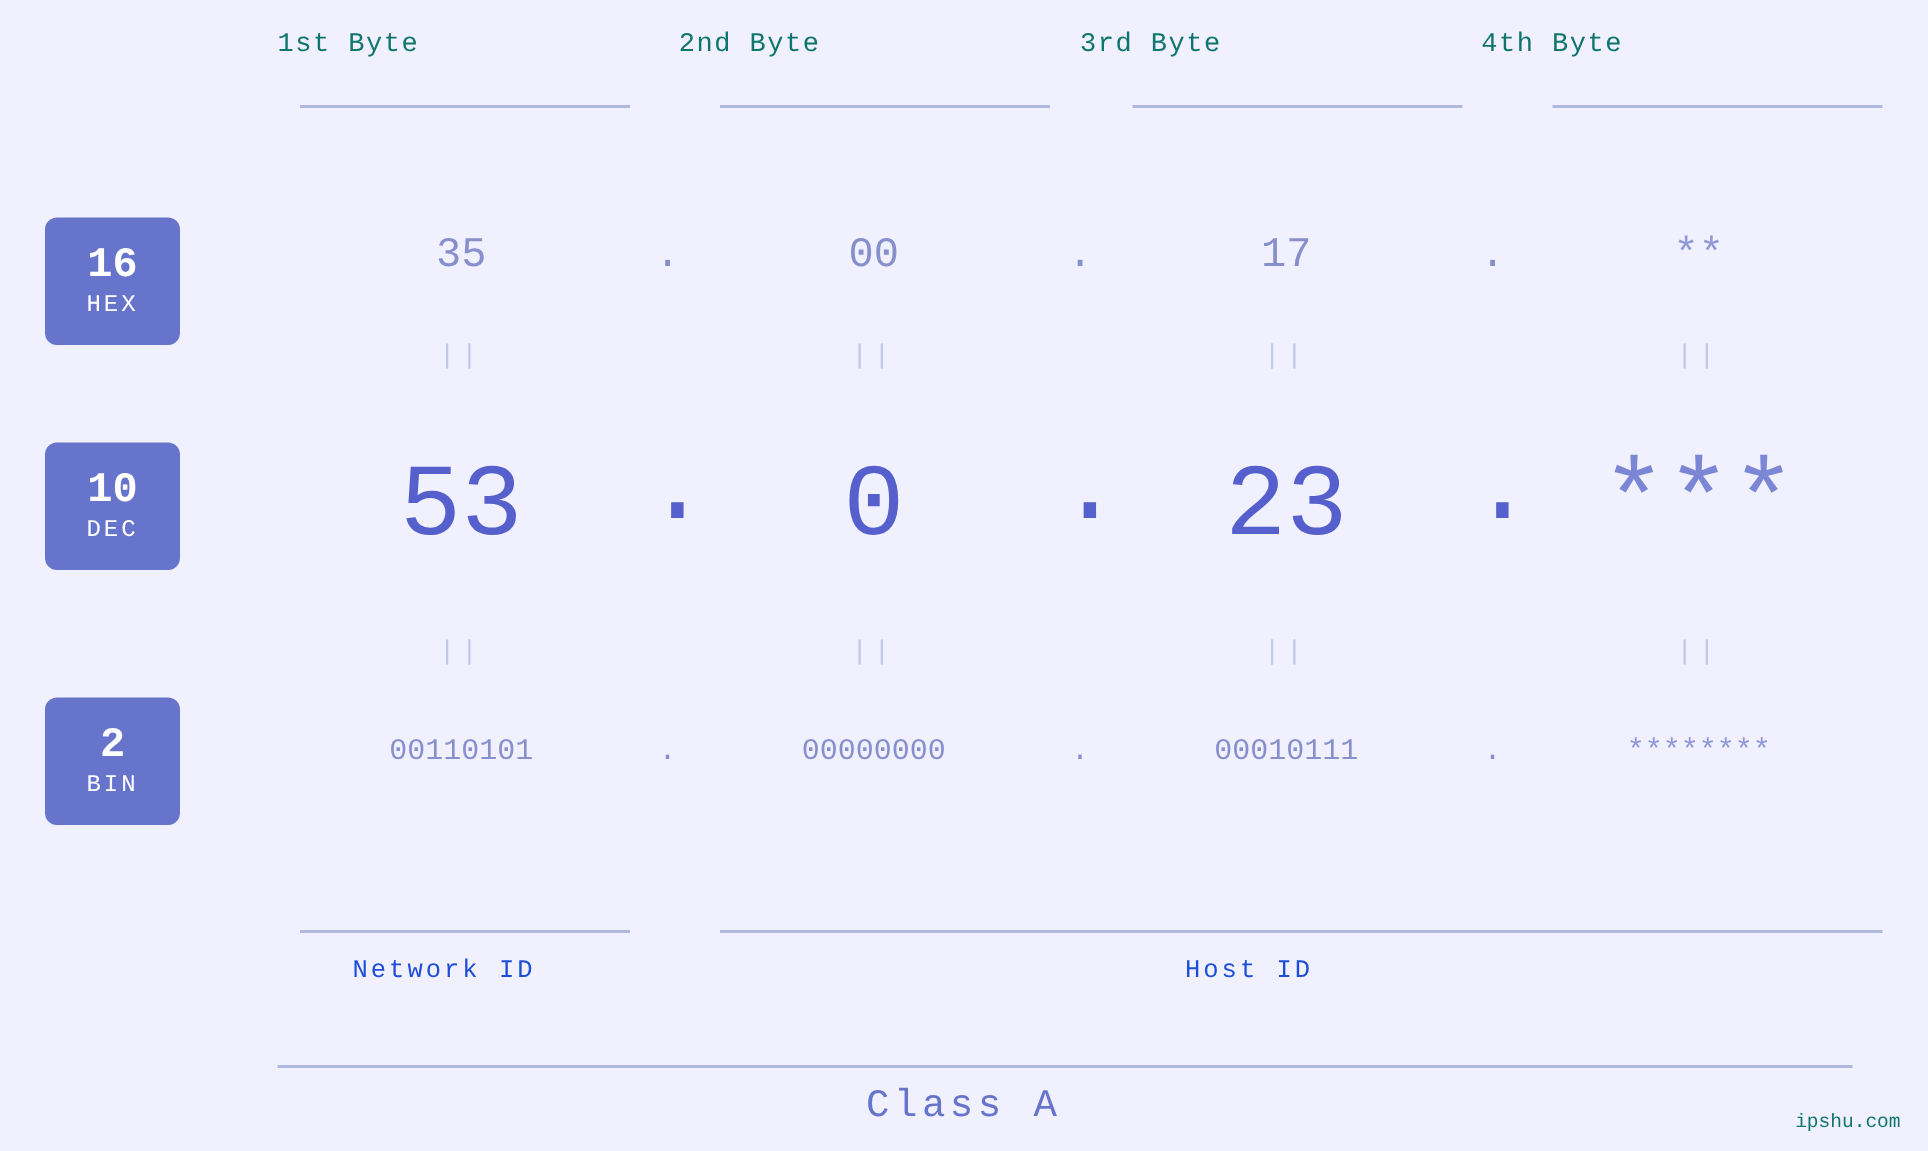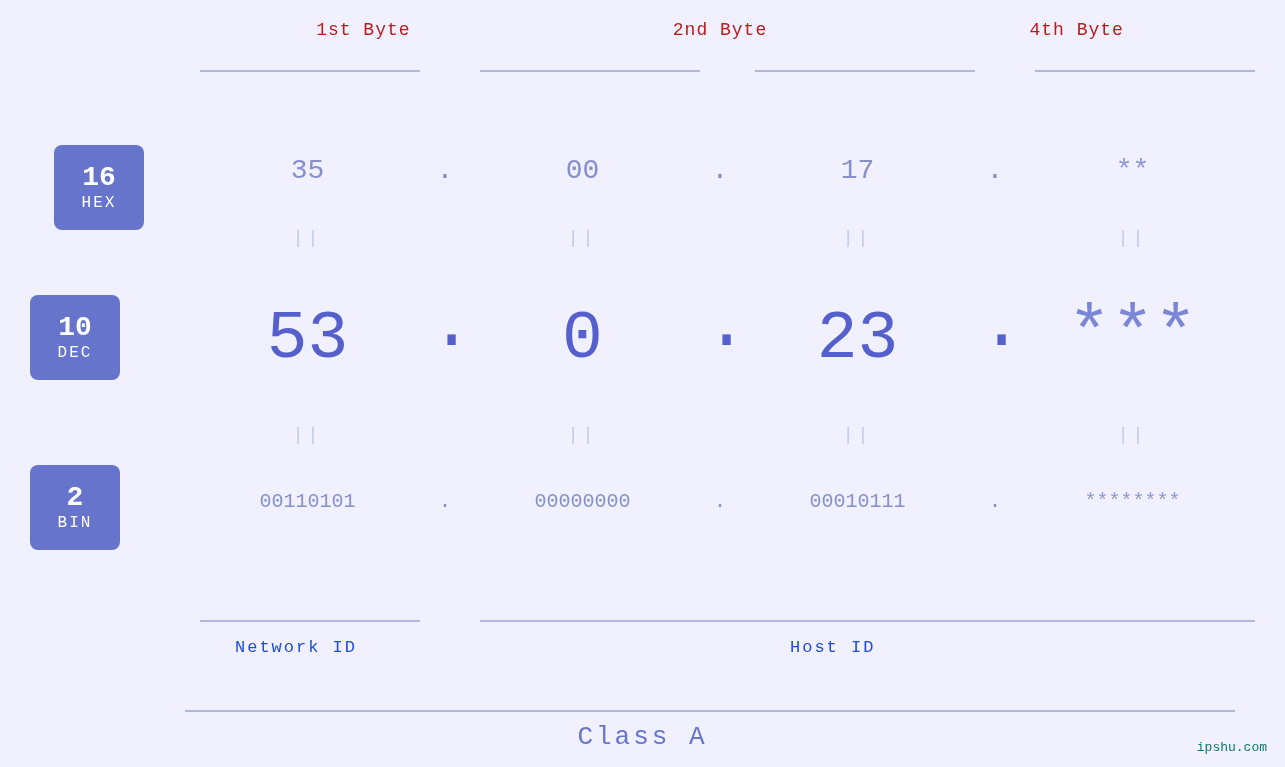--- a/index.html
+++ b/index.html
@@ -24,22 +24,21 @@
     .byte-headers {
       display: flex;
       position: absolute;
       top: 20px;
       left: 185px;
       right: 30px;
     }
 
     .byte-col {
       flex: 1;
-      text-align: center;
-      color: #b91c1c;
+      color: #0f766e;
       font-size: 18px;
       letter-spacing: 1px;
     }
 
     
     .bracket-line {
       position: absolute;
       height: 2px;
       background: #b0b8e0;
       top: 70px;
@@ -189,32 +188,33 @@
     }
   </style>
 </head>
 <body>
 
 <div class="container">
 
   <div class="byte-headers">
     <div class="byte-col">1st Byte</div>
     <div class="byte-col">2nd Byte</div>
+    <div class="byte-col">3rd Byte</div>
     <div class="byte-col">4th Byte</div>
   </div>
 
   <div class="bracket-line" style="left: 200px; width: 220px;"></div>
 
   <div class="bracket-line" style="left: 480px; width: 220px;"></div>
 
   <div class="bracket-line" style="left: 755px; width: 220px;"></div>
 
   <div class="bracket-line" style="left: 1035px; width: 220px;"></div>
 
-  <div class="badge" style="top: 145px; margin-left: 24px;">
+  <div class="badge" style="top: 145px;">
     <span class="num">16</span>
     <span class="label">HEX</span>
   </div>
 
   <div class="value-row" style="top: 155px;">
     <div class="value-cell">
       <span class="hex-val">35</span>
     </div>
     <div class="dot">
       <span class="dot-hex">.</span>

